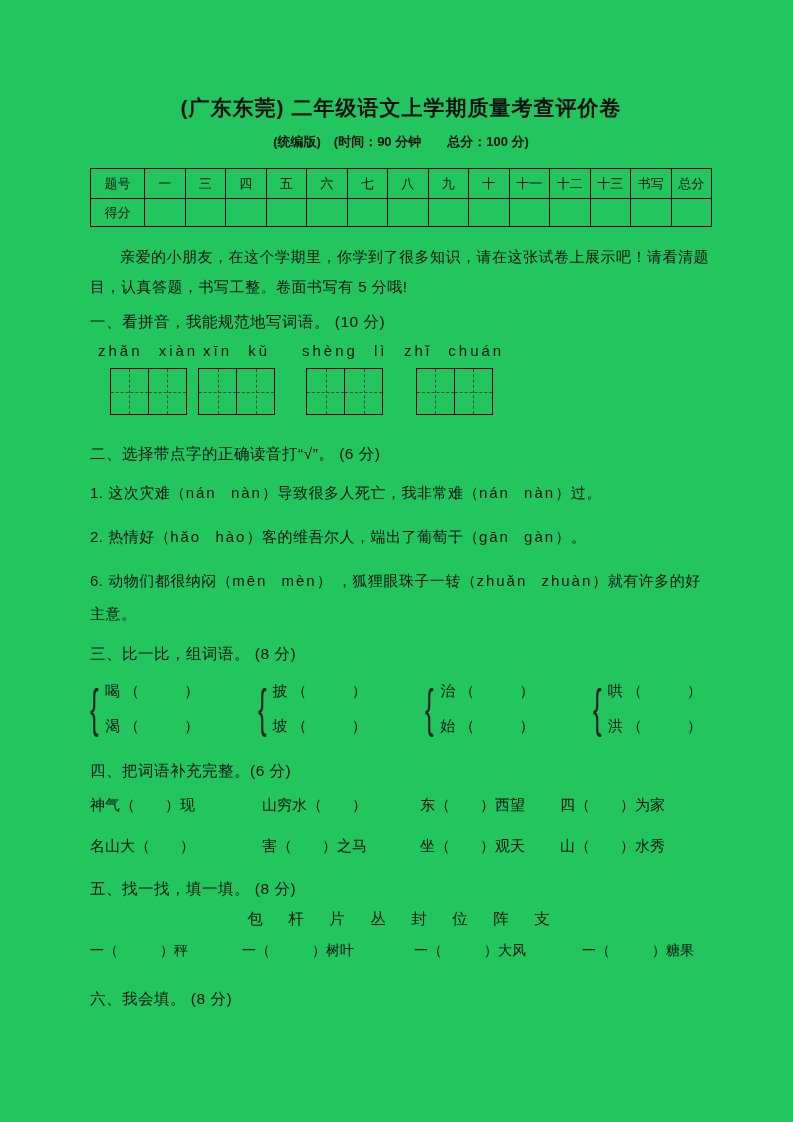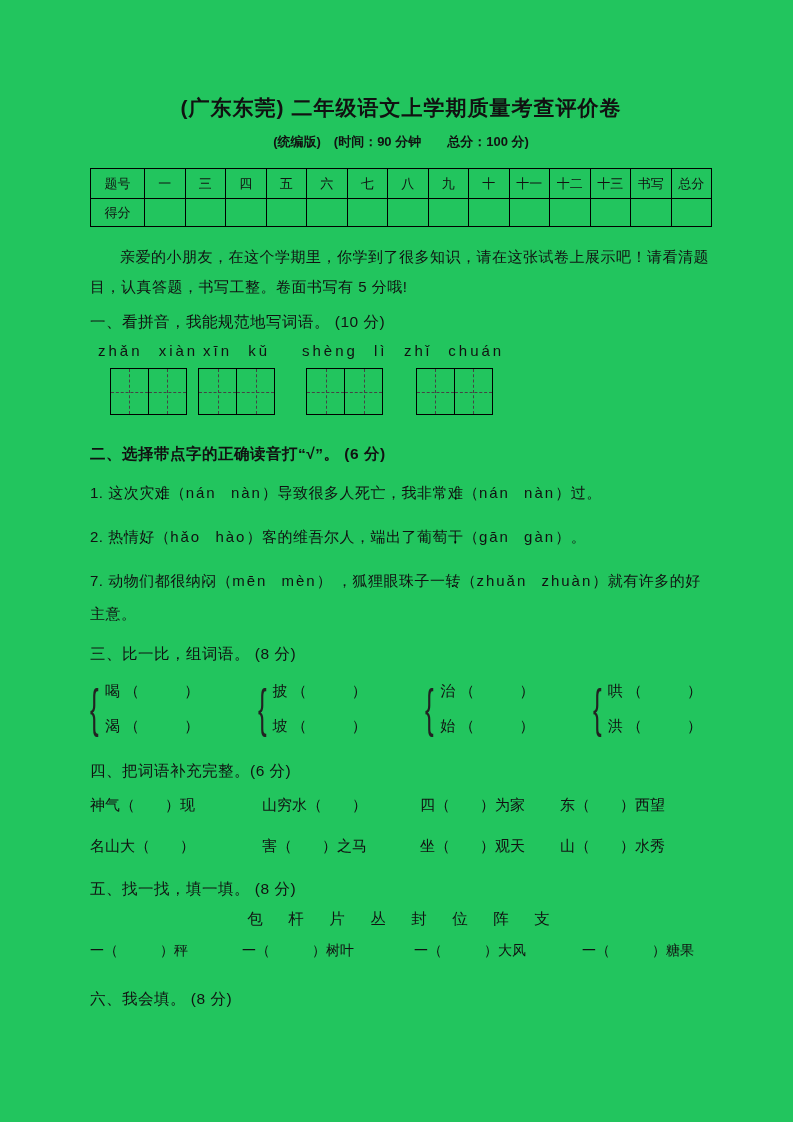--- a/index.html
+++ b/index.html
@@ -39,21 +39,21 @@
     height:20px; text-align:center; white-space:nowrap; font-size:15px;
     letter-spacing:3px; word-spacing:9px; position:relative; z-index:2; top:4px;
   }
   .tianbox { display:flex; width:77px; height:47px; border:1.6px solid #000; margin:10px auto 0; background:transparent; }
   .pin-group:nth-child(5) .tianbox { width:92px; margin-top:-12px; }
   .cell { position:relative; flex:1; }
   .cell:first-child { border-right:1.6px solid #000; }
   .cell::before { content:""; position:absolute; left:0; right:0; top:50%; border-top:1.3px dashed #444; }
   .cell::after  { content:""; position:absolute; top:0; bottom:0; left:50%; border-left:1.3px dashed #444; }
 
-  #s2h { margin-top:17px;font-weight:bold; }
+  #s2h { margin-top:17px; }
   .q-item { font-size:15px; line-height:33px; margin-top:11px; letter-spacing:0.5px; }
   .py { letter-spacing:2px; word-spacing:8px; }
   .dotc { position:relative; display:inline-block; }
   .dotc::after { content:"•"; position:absolute; left:50%; transform:translateX(-50%); bottom:-0.62em; font-size:0.5em; color:#000; }
 
   #s3h { margin-top:13px; }
   .pairs-row { display:flex; margin-top:8px; width:612px; justify-content:space-between; }
   .pair-group { display:flex; align-items:center; }
   .brace { display:inline-block; width:15px; font-size:52px; font-weight:300; transform:scaleX(0.5); transform-origin:left center; color:#222; line-height:60px; }
   .pair-col .pair-line { font-size:15px; line-height:35px; white-space:nowrap; }
@@ -148,21 +148,21 @@
             <div class="cell"></div>
             <div class="cell"></div>
           </div>
         </div>
       </div>
 
     <div class="sec-heading" id="s2h">二、选择带点字的正确读音打“√”。 (6 分)</div>
     <div id="s2items">
         <p class="q-item"><span>1. 这次灾</span><span class="dotc">难</span><span>（</span><span class="py">nán  nàn</span><span>）导致很多人死亡，我非常</span><span class="dotc">难</span><span>（</span><span class="py">nán  nàn</span><span>）过。</span></p>
         <p class="q-item"><span>2. 热情</span><span class="dotc">好</span><span>（</span><span class="py">hǎo  hào</span><span>）客的维吾尔人，端出了葡萄</span><span class="dotc">干</span><span>（</span><span class="py">gān  gàn</span><span>）。</span></p>
-        <p class="q-item"><span>7. 动物们都很纳</span><span class="dotc">闷</span><span>（</span><span class="py">mēn  mèn</span><span>） ，狐狸眼珠子一</span><span class="dotc">转</span><span>（</span><span class="py">zhuǎn  zhuàn</span><span>）就有许多的好主意。</span></p>
+        <p class="q-item"><span>6. 动物们都很纳</span><span class="dotc">闷</span><span>（</span><span class="py">mēn  mèn</span><span>） ，狐狸眼珠子一</span><span class="dotc">转</span><span>（</span><span class="py">zhuǎn  zhuàn</span><span>）就有许多的好主意。</span></p>
       </div>
 
     <div class="sec-heading" id="s3h">三、比一比，组词语。 (8 分)</div>
     <div class="pairs-row" id="pairs-row">
         <div class="pair-group">
           <span class="brace">{</span>
           <div class="pair-col">
             <div class="pair-line">喝 （　　　）</div>
             <div class="pair-line">渴 （　　　）</div>
           </div>
@@ -188,22 +188,22 @@
             <div class="pair-line">洪 （　　　）</div>
           </div>
         </div>
       </div>
 
     <div class="sec-heading" id="s4h">四、把词语补充完整。(6 分)</div>
     <div id="s4rows">
         <div class="s4grid">
           <div>神气（　　）现</div>
           <div>山穷水（　　）</div>
+          <div>东（　　）西望</div>
           <div>四（　　）为家</div>
-          <div>东（　　）西望</div>
         </div>
         <div class="s4grid">
           <div>名山大（　　）</div>
           <div>害（　　）之马</div>
           <div>坐（　　）观天</div>
           <div>山（　　）水秀</div>
         </div>
       </div>
 
     <div class="sec-heading" id="s5h">五、找一找，填一填。 (8 分)</div>

